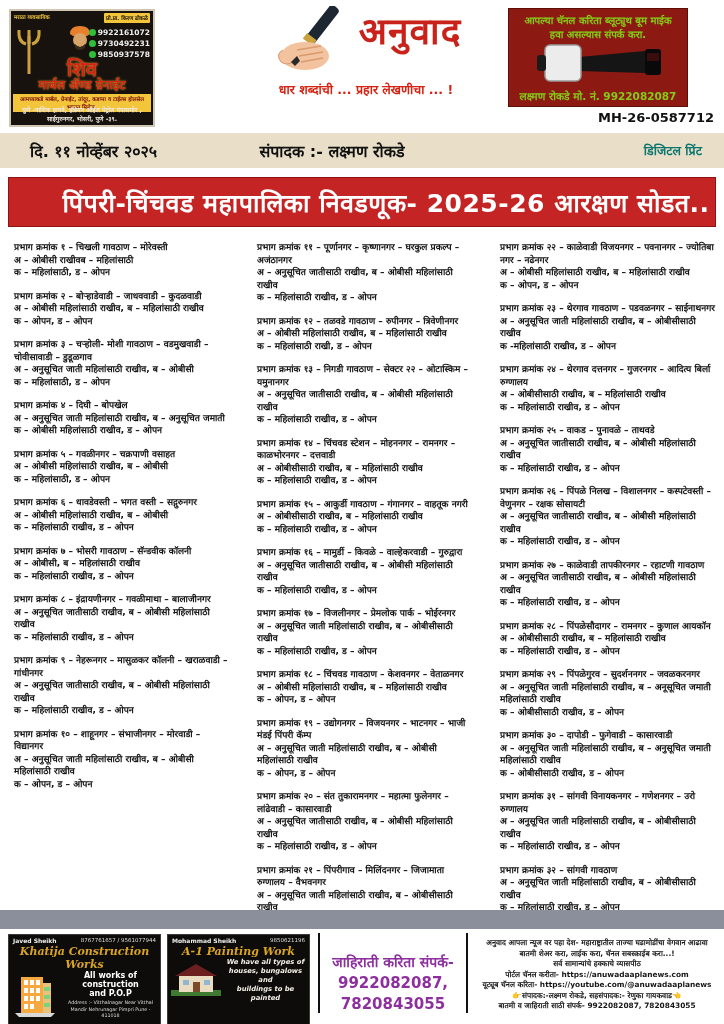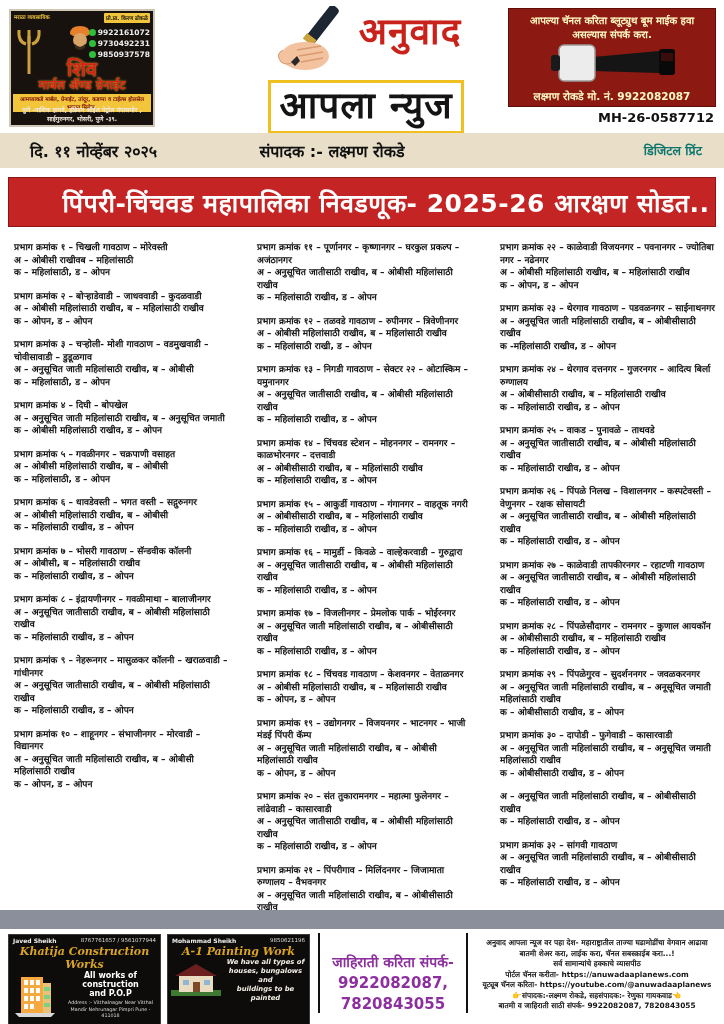--- a/index.html
+++ b/index.html
@@ -31,22 +31,22 @@
   .hla-addr { position:absolute; left:2px; right:2px; top:94px; color:#efe9df;
     font-size:6.2px; font-weight:bold; text-align:center; line-height:9px; }
 
   .hdr-logo { position:absolute; left:228px; top:6px; width:276px; text-align:center; }
   .logo-row1 { display:flex; align-items:flex-start; justify-content:center; gap:2px; }
   .logo-anuvad { color:#c8221a; font-size:37px; font-weight:800; line-height:52px; letter-spacing:1px; }
   .logo-apla { display:inline-block; margin-top:2px; padding:0 8px 2px 8px; border:3px solid #f0c020;
     color:#141414; font-size:37px; font-weight:800; line-height:46px; letter-spacing:1px; }
   .logo-tagline { margin-top:3px; color:#d42414; font-size:12.5px; font-weight:800; }
 
-  .hdr-right-ad { position:absolute; left:508px; top:8px; width:208px; height:99px;
-    background:#8c1a12; border:1px solid #5e0d07; color:#fef9c3; text-align:center; }
+  .hdr-right-ad { position:absolute; left:508px; top:8px; width:180px; height:99px;
+    background:#8c1a12; border:1px solid #5e0d07; color:#84cc16; text-align:center; }
   .hra-text { font-size:10px; font-weight:bold; line-height:14px; padding:5px 8px 0 8px; }
   .hra-mic { margin-top:1px; }
   .hra-contact { font-size:10.5px; font-weight:bold; margin-top:0px; }
   .hdr-reg { position:absolute; right:10px; top:110px; font-size:13px; font-weight:800; color:#111; }
 
   
   .datebar { position:absolute; left:0; top:133px; width:724px; height:35px;
     background:#e9dfc9; display:flex; align-items:center; }
   .db-date { position:absolute; left:30px; font-size:16px; font-weight:800; color:#111;text-align:right; }
   .db-editor { position:absolute; left:0; right:60px; text-align:center; font-size:16px; font-weight:800; color:#111; }
@@ -157,23 +157,20 @@
           <rect x="33" y="30" width="12" height="7" transform="rotate(38 39 33)" fill="#caa13c"></rect>
           <polygon points="22,52 36,38 40,46 28,56" fill="#caa13c"></polygon>
           <ellipse cx="34" cy="50" rx="24" ry="14" fill="#f3c3a0"></ellipse>
           <path d="M12 44 Q4 48 10 56 Q16 60 22 56" fill="#f3c3a0" stroke="#d89a6e" stroke-width="1"></path>
           <path d="M26 44 L50 40 M28 50 L52 46 M30 56 L52 52" stroke="#d89a6e" stroke-width="1.5" fill="none"></path>
           <polygon points="20,56 26,50 29,55 24,60" fill="#2a2a2a"></polygon>
         </svg>
       </span>
       <span class="logo-anuvad">अनुवाद</span>
     </div>
-    <div>
-      <span class="logo-apla">आपला न्युज</span>
-    </div>
     <div class="logo-tagline">धार शब्दांची ... प्रहार लेखणीचा ... !</div>
   </div>
 
   <div class="hdr-right-ad">
     <div class="hra-text">आपल्या चॅनल करिता ब्लूट्युथ बूम माईक हवा असल्यास संपर्क करा.</div>
     <div class="hra-mic">
       <svg width="130" height="42" viewBox="0 0 130 42">
         <polygon points="46,14 112,8 112,30 46,28" fill="#151515"></polygon>
         <rect x="112" y="6" width="16" height="26" rx="3" fill="#090909"></rect>
         <rect x="114" y="10" width="12" height="8" fill="#3a0d0d"></rect>
@@ -345,20 +342,21 @@
           <div class="line">प्रभाग क्रमांक २९ – पिंपळेगुरव – सुदर्शननगर – जवळकरनगर</div>
           <div class="line">अ –  अनुसूचित जाती महिलांसाठी राखीव, ब –  अनूसूचित जमाती महिलांसाठी राखीव</div>
           <div class="line">क –  ओबीसीसाठी राखीव, ड – ओपन</div>
         </div>
         <div class="entry">
           <div class="line">प्रभाग क्रमांक ३० – दापोडी – फुगेवाडी – कासारवाडी</div>
           <div class="line">अ –  अनुसूचित जाती महिलांसाठी राखीव, ब  –  अनुसूचित जमाती महिलांसाठी राखीव</div>
           <div class="line">क –  ओबीसीसाठी राखीव, ड – ओपन</div>
         </div>
         <div class="entry">
+          <div class="line">प्रभाग क्रमांक ३१ – सांगवी विनायकनगर – गणेशनगर – उरो रुग्णालय</div>
           <div class="line">अ –   अनुसूचित जाती महिलांसाठी राखीव, ब  –   ओबीसीसाठी राखीव</div>
           <div class="line">क  –  महिलांसाठी राखीव, ड – ओपन</div>
         </div>
         <div class="entry">
           <div class="line">प्रभाग क्रमांक ३२ – सांगवी गावठाण</div>
           <div class="line">अ –   अनुसूचित जाती महिलांसाठी राखीव, ब  –   ओबीसीसाठी राखीव</div>
           <div class="line">क  –   महिलांसाठी राखीव, ड – ओपन</div>
         </div>
       </div>
   </div>

